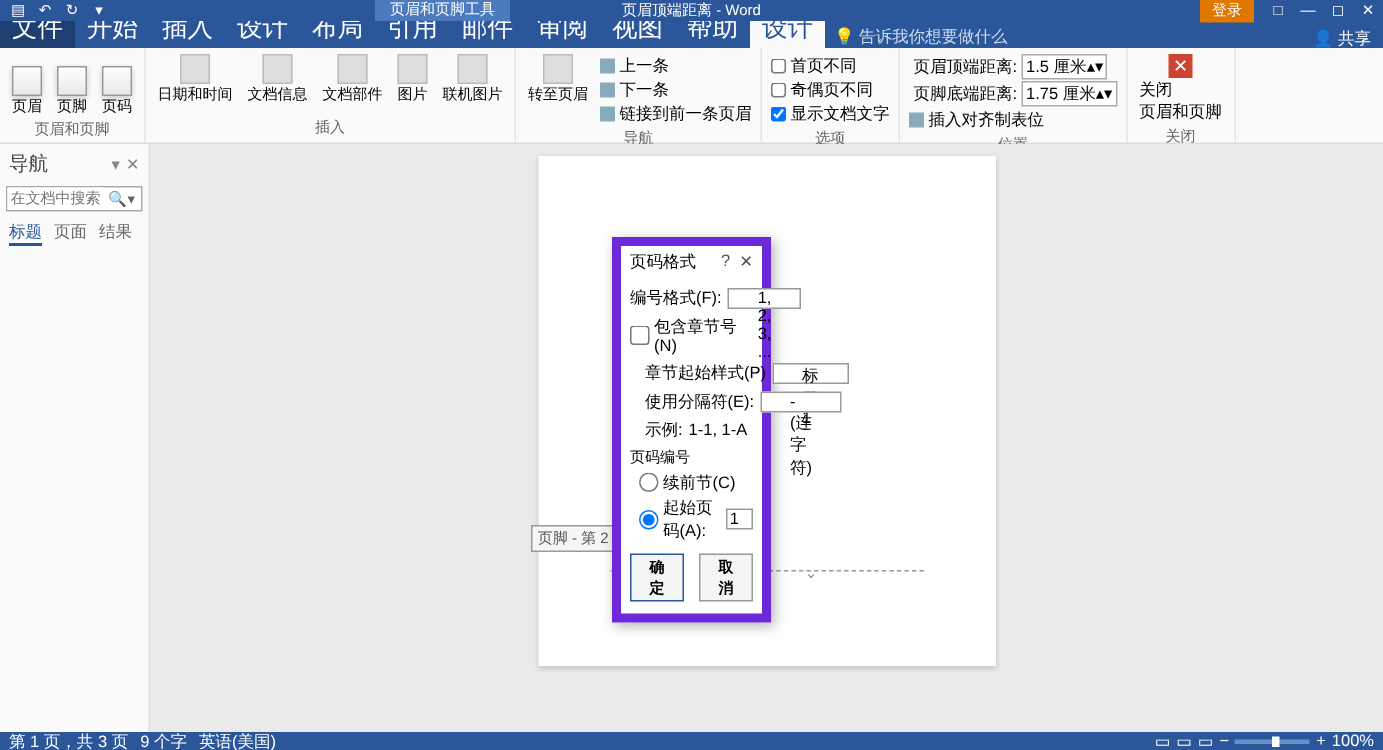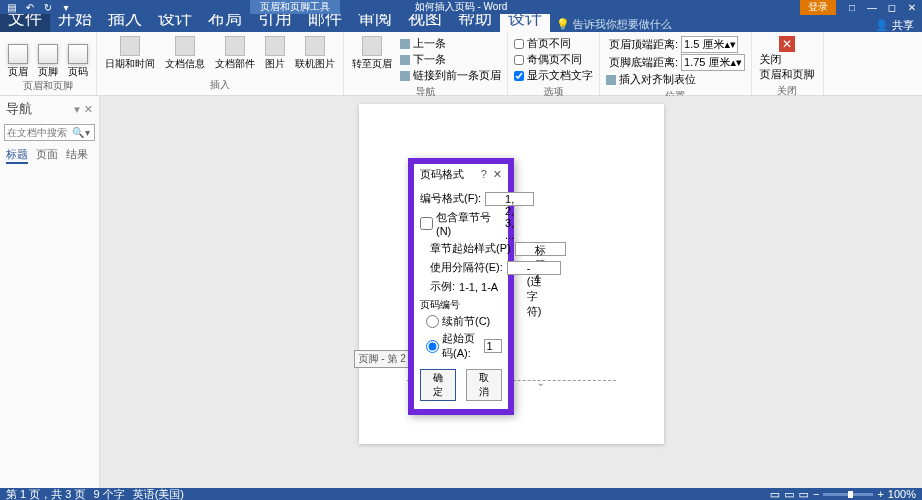--- a/index.html
+++ b/index.html
@@ -76,35 +76,35 @@
 .dlg-body{padding:6px;}
 .dlg-row{display:flex;align-items:center;gap:4px;margin-bottom:4px;font-size:10px;}
 .dlg-row label{white-space:nowrap;}
 .dlg-row select,.dlg-row .combo{border:1px solid #999;background:#fff;padding:0 19px;font-size:10px;flex:1;height:14px;}
 .dlg-chk{display:flex;align-items:center;gap:3px;margin:4px 0;font-size:10px;}
 .dlg-sub{padding-left:10px;}
 .dlg-group-label{font-size:10px;margin:4px 0 2px;}
 .dlg-radio{display:flex;align-items:center;gap:3px;margin:2px 0 2px 6px;font-size:10px;}
 .num-spin{border:1px solid #999;width:26px;padding:0 2px;font-size:10px;height:14px;display:inline-flex;align-items:center;}
 .dlg-btns{display:flex;justify-content:center;gap:10px;padding:6px 0 2px;}
-.dlg-btn{border:1px solid #999;background:#f5f5f5;padding:1px 10px;font-size:10px;}
+.dlg-btn{border:1px solid #999;background:#f5f5f5;padding:1px 10px;font-size:10px;font-weight:bold;}
 .dlg-btn.primary{border:1px solid #2b579a;}
 </style>
 </head>
 <body>
 
 <div class="titlebar">
   <div class="qat">
     <span class="qat-icon">▤</span>
     <span class="qat-icon">↶</span>
     <span class="qat-icon">↻</span>
     <span class="qat-icon">▾</span>
   </div>
   <div class="contextual-tab">页眉和页脚工具</div>
-  <div class="title-center">如何插入页码 - Word</div>
+  <div class="title-center">页眉顶端距离 - Word</div>
   <div class="win-controls">
     <span class="login-btn">登录</span>
     <span class="win-btn">□</span>
     <span class="win-btn">—</span>
     <span class="win-btn">◻</span>
     <span class="win-btn">✕</span>
   </div>
 </div>
 
 <div class="menubar">

